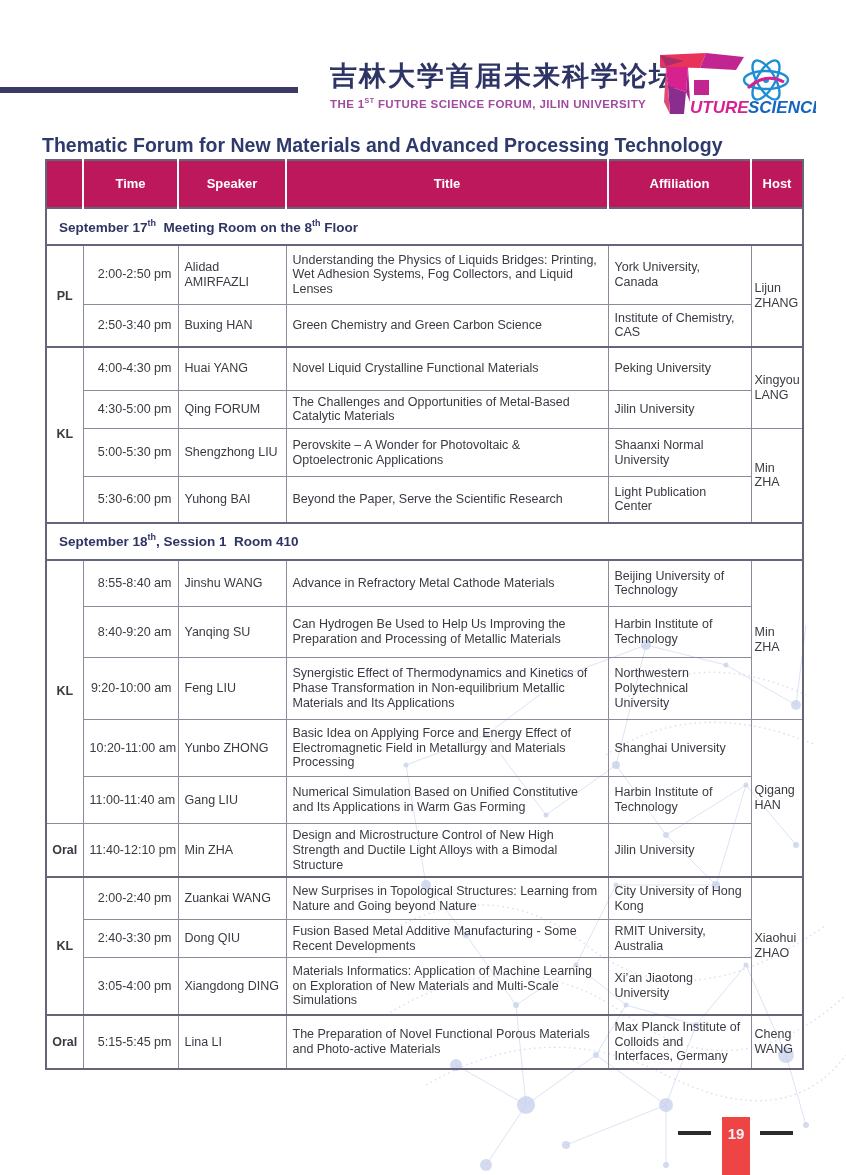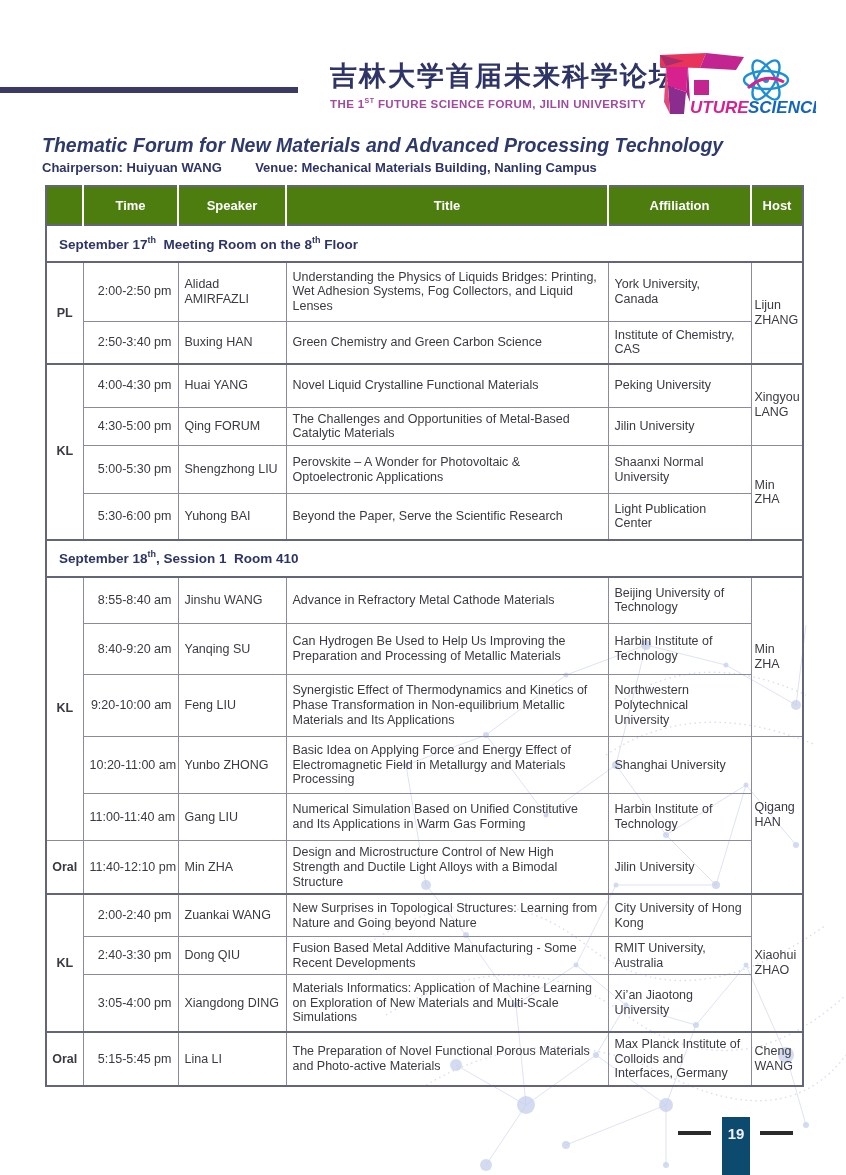--- a/index.html
+++ b/index.html
@@ -13,35 +13,35 @@
   .watermark { position:absolute; right:0; bottom:0; z-index:0; pointer-events:none; }
   
   .hdr { position:relative; height:130px; z-index:1; }
   .hdr-rule { position:absolute; left:0; top:87px; width:298px; height:6px; background:#3b3a63; }
   .brand { position:absolute; left:330px; top:58px; width:300px; text-align:center; }
   .brand-cn { font-size:27px; font-weight:bold; color:#2e3566; letter-spacing:2px; white-space:nowrap; font-family:"Liberation Sans",sans-serif; }
   .brand-en { margin-top:3px; font-size:11.5px; font-weight:bold; color:#a14a9e; letter-spacing:0.4px; white-space:nowrap; }
   .brand-en sup { font-size:7px; }
   .logo { position:absolute; left:656px; top:52px; width:160px; height:68px; }
   
-  .page-title { position:relative; z-index:1; margin:4px 0 2px 42px; font-size:19.5px; font-weight:bold; color:#2e3a6b;font-style:italic; }
+  .page-title { position:relative; z-index:1; margin:4px 0 2px 42px; font-size:19.5px; font-weight:bold; color:#2e3a6b; }
   .chair-line { position:relative; z-index:1; margin:3px 0 10px 42px; font-size:13px; font-weight:bold; color:#2e3566; }
   .chair-line .gap { display:inline-block; width:26px; }
   
   table.prog {
     position:relative; z-index:1; margin-left:45px;
     width:757px; border-collapse:collapse; table-layout:fixed;
     border:2px solid #65657a; background:transparent;
     font-size:12.5px; line-height:1.18;
   }
   .prog col.c-cat{width:37px} .prog col.c-time{width:95px} .prog col.c-spk{width:108px}
   .prog col.c-title{width:322px} .prog col.c-aff{width:143px} .prog col.c-host{width:52px}
   .prog th {
-    background:#4d7c0f; color:#ffffff; font-weight:600; font-size:13px;
-    height:39px; border-right:2px solid #ffffff; border-bottom:1px solid #65657a;
+    background:#be185d; color:#ffffff; font-weight:600; font-size:13px;
+    height:48px; border-right:2px solid #ffffff; border-bottom:1px solid #65657a;
   }
   .prog th:last-child { border-right:none; }
   .prog td { border:1px solid #8b8b9b; padding:4px 6px; vertical-align:middle; background:transparent; }
   .prog tr.section td {
     border-left:none; border-right:none; border-top:2px solid #65657a; border-bottom:2px solid #65657a;
     font-weight:bold; color:#2e3566; font-size:13.5px; padding-left:12px; white-space:pre-wrap;
   }
   .prog tr.gstart td { border-top:2px solid #65657a; }
   .prog td.cat  { text-align:center; padding:2px;font-weight:bold; }
   .prog td.time { white-space:nowrap;text-align:right; }
@@ -49,21 +49,21 @@
   .prog sup { font-size:9px; }
   .rh36{height:36px}.rh37{height:37px}.rh38{height:38px}.rh42{height:42px}.rh43{height:43px}
   .rh46{height:46px}.rh47{height:47px}.rh48{height:48px}.rh51{height:51px}.rh57{height:57px}
   .rh59{height:59px}.rh62{height:62px}
   
   .dash { position:absolute; height:4px; background:#2b2b2b; z-index:2; }
   .dash-left  { left:678px; top:1131px; width:33px; }
   .dash-right { left:760px; top:1131px; width:33px; }
   .page-badge {
     position:absolute; left:722px; top:1117px; width:28px; height:58px;
-    background:#0c4a6e; color:#f2f2f8; z-index:2;
+    background:#ef4444; color:#f2f2f8; z-index:2;
     text-align:center; font-size:15px; font-weight:bold; padding-top:8px;
   }
 </style>
 </head>
 <body>
 
 <div class="page">
 
   <svg class="watermark" width="480" height="590" viewBox="0 0 480 590">
     <g stroke="#d5dcf0" stroke-width="1" opacity="0.8">
@@ -170,27 +170,20 @@
       </g>
       <circle cx="110" cy="28" r="3" fill="#1e8fd5"></circle>
       <path d="M 92,36 Q 110,20 128,30" stroke="#d6218f" stroke-width="3" fill="none"></path>
 
       <text x="34" y="61" font-family="Liberation Sans, sans-serif" font-style="italic" font-weight="bold" font-size="17" fill="#d6218f">UTURE</text>
       <text x="92" y="61" font-family="Liberation Sans, sans-serif" font-style="italic" font-weight="bold" font-size="17" fill="#1565c0">SCIENCE</text>
     </svg>
   </div>
 
   <h1 class="page-title">Thematic Forum for New Materials and Advanced Processing Technology</h1>
-  <div class="chair-line">
-    <span>Chairperson:</span>
-    <span>Huiyuan WANG</span>
-    <span class="gap"></span>
-    <span>Venue:</span>
-    <span>Mechanical Materials Building, Nanling Campus</span>
-  </div>
 
   <table class="prog">
     <colgroup>
         <col class="c-cat">
         <col class="c-time">
         <col class="c-spk">
         <col class="c-title">
         <col class="c-aff">
         <col class="c-host">
       </colgroup>

